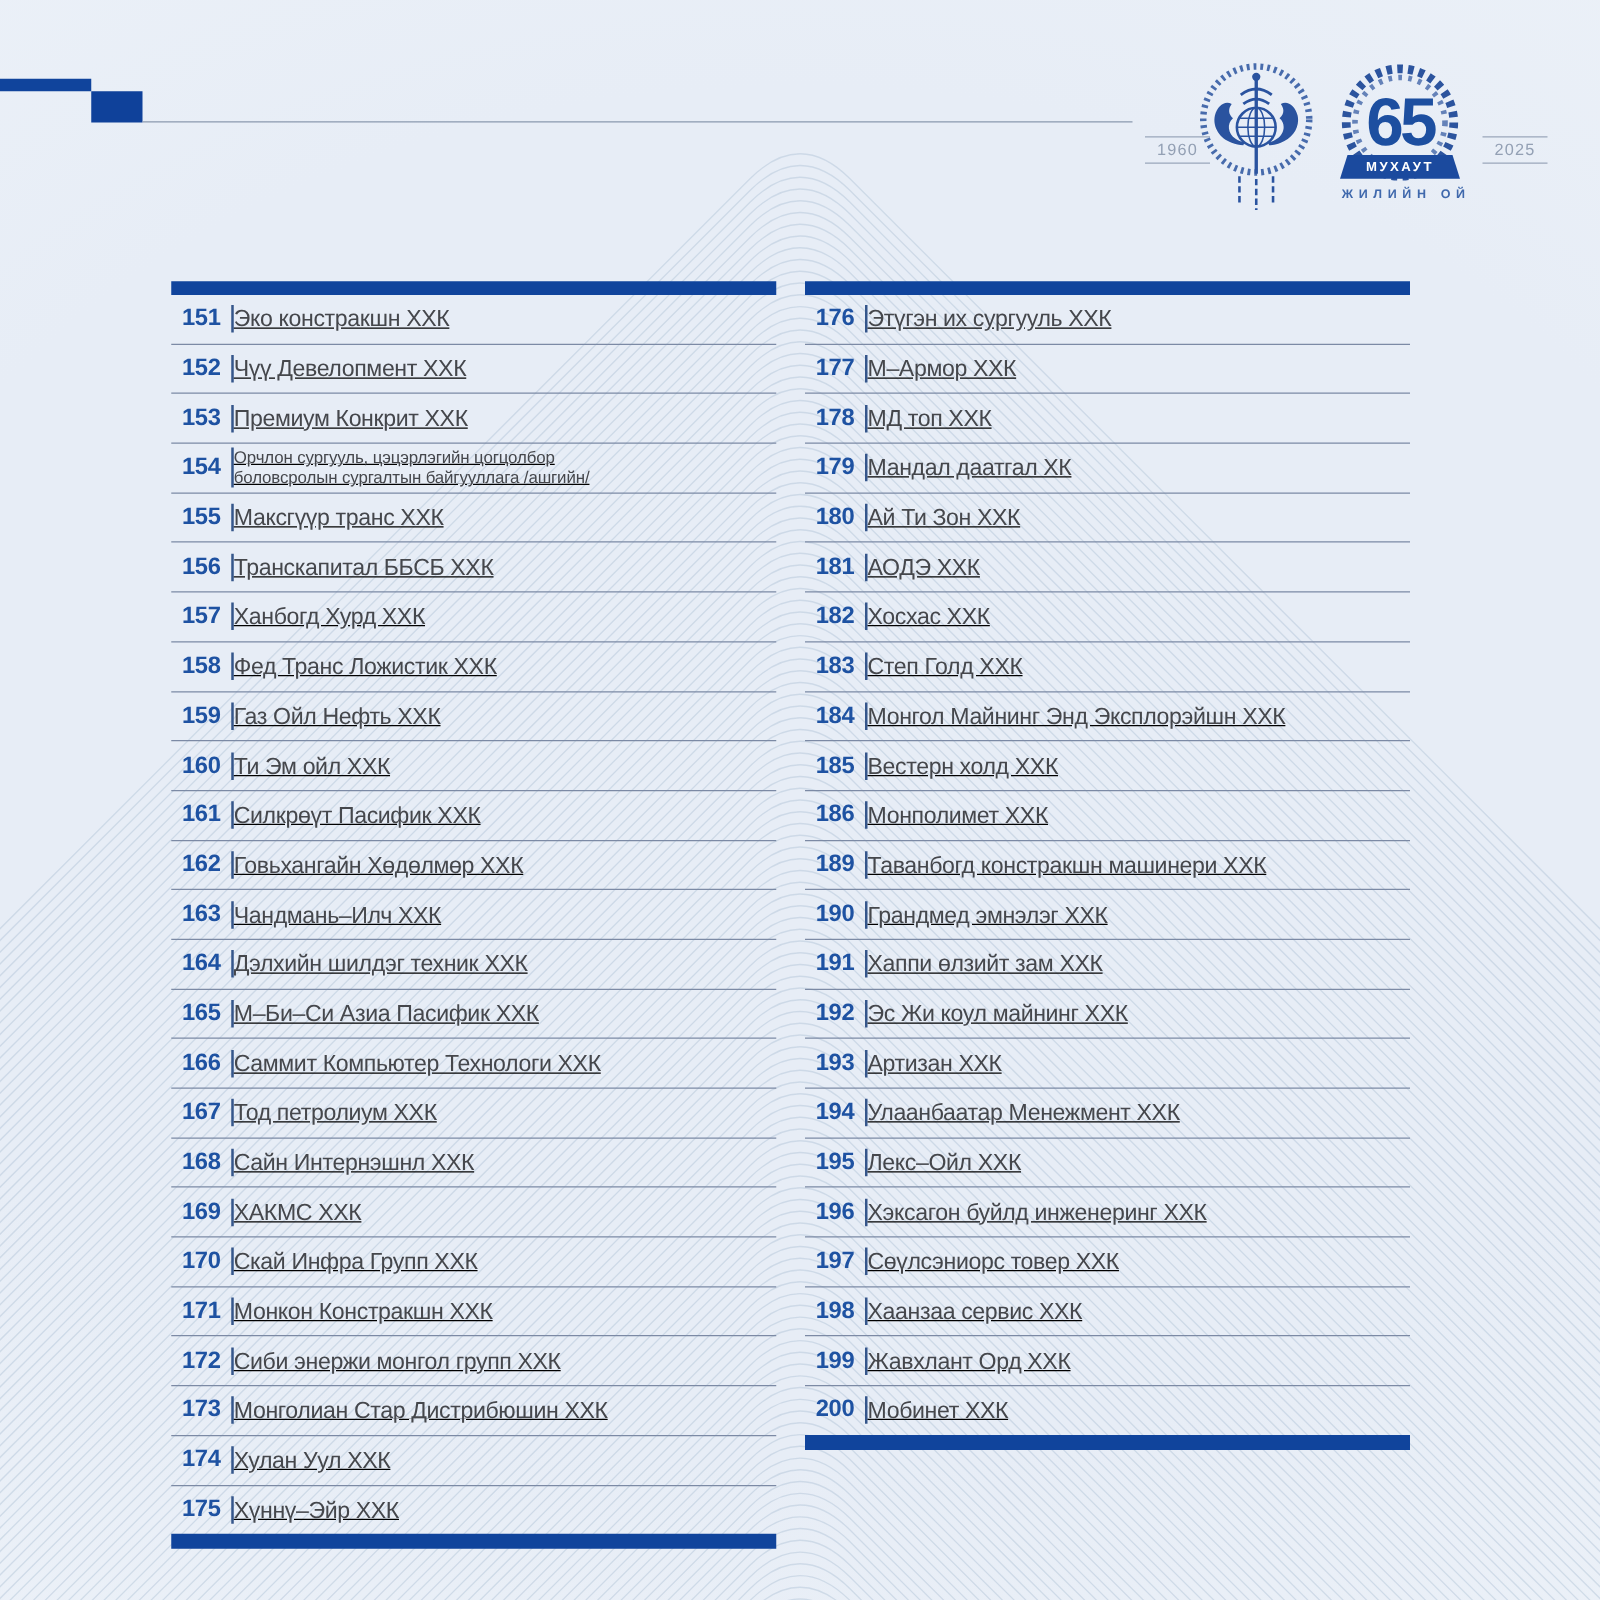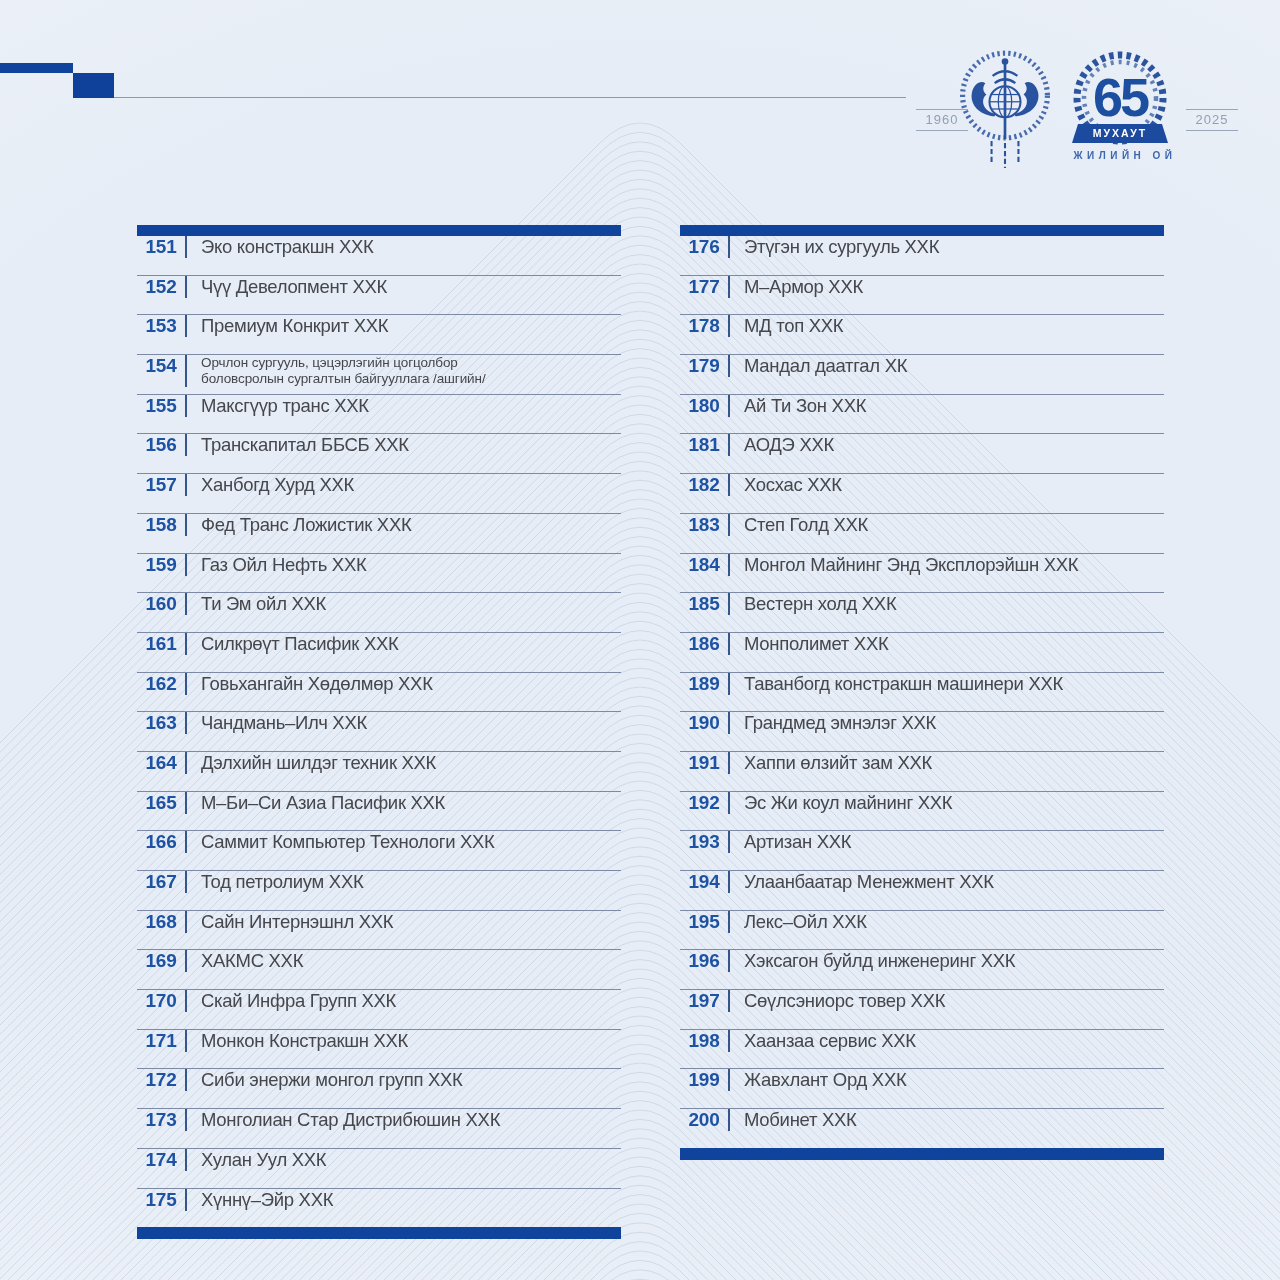--- a/index.html
+++ b/index.html
@@ -23,32 +23,32 @@
   .chip-2025{left:1186px;}
   .emblem{position:absolute;left:948px;top:48px;width:114px;height:122px;}
   .wreath{position:absolute;left:1058px;top:50px;width:124px;height:102px;}
   .anniv-caption{
     position:absolute;left:1050px;top:150px;width:142px;text-align:center;
     color:#3f68ac;font-size:10px;font-weight:bold;letter-spacing:4.5px;padding-left:4px;
   }
   
   .tbl{position:absolute;top:225px;width:484px;display:flex;flex-direction:column;}
   .tbl-left{left:137px;}
-  .tbl-right{left:680px;}
+  .tbl-right{left:644px;}
   .tbl-topbar{height:11px;background:#10449c;}
   .tbl-bottombar{height:12px;background:#10449c;}
   .rows{display:flex;flex-direction:column;}
-  .row{display:flex;height:38.7px;flex:none;align-items:flex-start;}
+  .row{display:flex;height:38.7px;flex:none;align-items:center;}
   .row + .row{border-top:1px solid #7c8aa5;}
   .cell-no{
     width:48px;flex:none;display:flex;align-items:center;justify-content:center;
     color:#1e52a2;font-weight:bold;font-size:19px;letter-spacing:-0.3px;
   }
   .cell-name{
-    flex:1;display:flex;align-items:center;border-left:2px solid #35568b;padding-left:14px;
+    flex:1;display:flex;align-items:center;border-left:2px solid #35568b;text-decoration:underline;
   }
   .name-text{color:#45474c;font-size:18.5px;letter-spacing:-0.3px;white-space:nowrap;}
   .row.small .name-text{
     font-size:13.5px;line-height:1.18;white-space:normal;display:inline-block;max-width:300px;
     letter-spacing:-0.1px;
   }
 </style>
 </head>
 <body>
 

